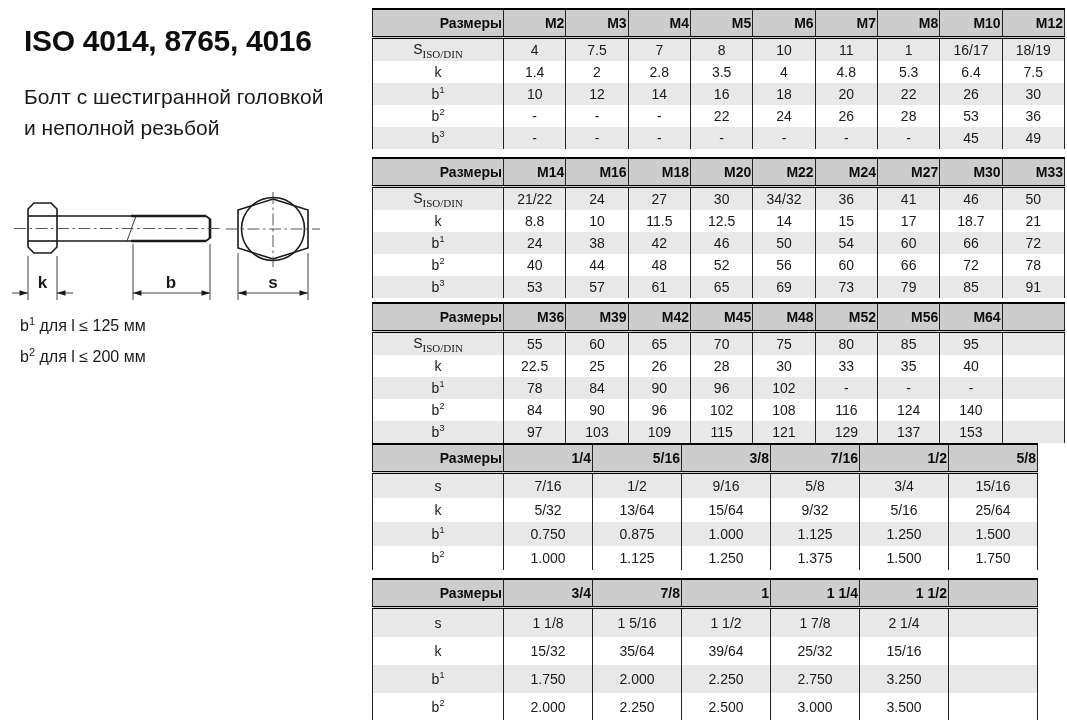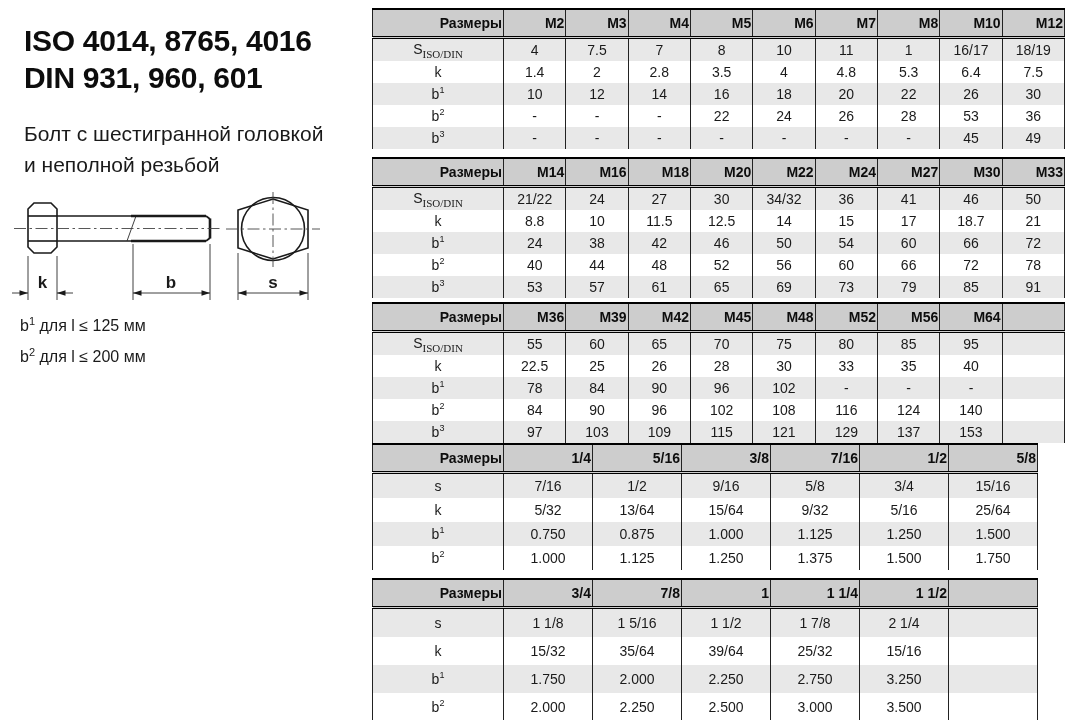--- a/index.html
+++ b/index.html
@@ -47,21 +47,20 @@
   .ah{fill:#1a1a1a;stroke:none;}
   .dimtext{font-family:"Liberation Sans",sans-serif;font-size:17px;font-weight:600;fill:#1a1a1a;}
 </style>
 </head>
 <body>
 
 <div>
 
   <div class="title-block">
     <div class="title">ISO 4014, 8765, 4016</div>
-    <div class="title">DIN 931, 960, 601</div>
     <div class="subtitle">
       <span>Болт с шестигранной головкой</span><br>
       <span>и неполной резьбой</span>
     </div>
   </div>
 
   <svg class="drawing" width="340" height="125" viewBox="0 182 340 125">
 
     <polygon class="ln" points="28,206 34,200 51,200 57,206 57,244 51,250 34,250 28,244"></polygon>
     <line class="ln" x1="28" y1="213" x2="57" y2="213"></line>

